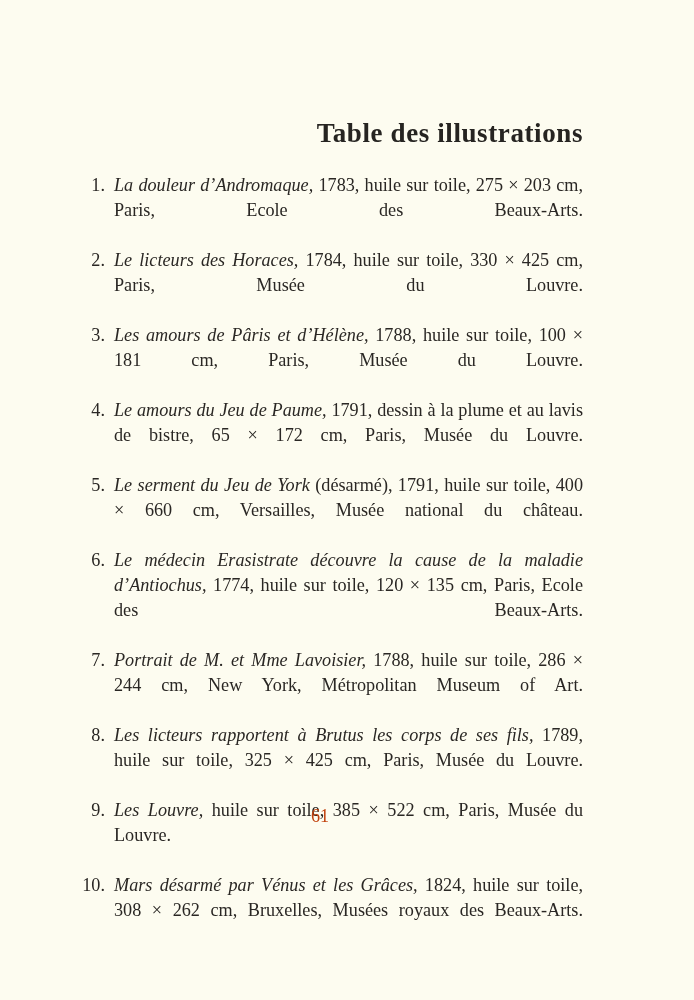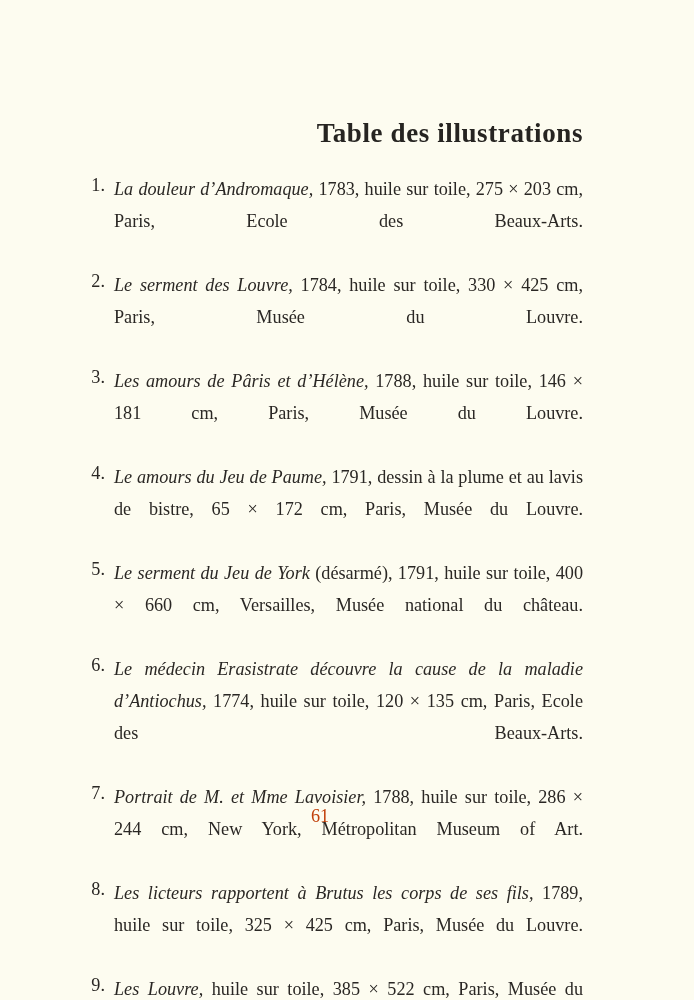--- a/index.html
+++ b/index.html
@@ -53,21 +53,21 @@
     font-size: 18.2px;
     line-height: 25.2px;
     color: #2a2724;
   }
   .entry-body {
     flex: 1 1 auto;
     text-align: justify;
     text-justify: inter-word;
     hyphens: none;
     font-size: 18.2px;
-    line-height: 32px;
+    line-height: 25px;
     color: #2a2724;
   }
   .entry-body::after {
     content: "";
     display: inline-block;
     width: 100%;
     height: 0;
   }
   .title-it {
     font-style: italic;
@@ -92,25 +92,25 @@
 
   <h1 class="page-title">Table des illustrations</h1>
 
   <div class="list-block">
       <div class="entry">
         <div class="entry-num">1.</div>
         <div class="entry-body"><span class="title-it">La douleur d’Andromaque,</span><span> 1783, huile sur toile, 275 × 203 cm, Paris, Ecole des Beaux-Arts.</span></div>
       </div>
       <div class="entry">
         <div class="entry-num">2.</div>
-        <div class="entry-body"><span class="title-it">Le serment des Louvre,</span><span> 1784, huile sur toile, 330 × 425 cm, Paris, Musée du Louvre.</span></div>
+        <div class="entry-body"><span class="title-it">Le licteurs des Horaces,</span><span> 1784, huile sur toile, 330 × 425 cm, Paris, Musée du Louvre.</span></div>
       </div>
       <div class="entry">
         <div class="entry-num">3.</div>
-        <div class="entry-body"><span class="title-it">Les amours de Pâris et d’Hélène,</span><span> 1788, huile sur toile, 146 × 181 cm, Paris, Musée du Louvre.</span></div>
+        <div class="entry-body"><span class="title-it">Les amours de Pâris et d’Hélène,</span><span> 1788, huile sur toile, 100 × 181 cm, Paris, Musée du Louvre.</span></div>
       </div>
       <div class="entry">
         <div class="entry-num">4.</div>
         <div class="entry-body"><span class="title-it">Le amours du Jeu de Paume,</span><span> 1791, dessin à la plume et au lavis de bistre, 65 × 172 cm, Paris, Musée du Louvre.</span></div>
       </div>
       <div class="entry">
         <div class="entry-num">5.</div>
         <div class="entry-body"><span class="title-it">Le serment du Jeu de York</span><span class="detail-ro"> (désarmé),</span><span> 1791, huile sur toile, 400 × 660 cm, Versailles, Musée national du château.</span></div>
       </div>
       <div class="entry">
@@ -122,17 +122,21 @@
         <div class="entry-body"><span class="title-it">Portrait de M. et Mme Lavoisier,</span><span> 1788, huile sur toile, 286 × 244 cm, New York, Métropolitan Museum of Art.</span></div>
       </div>
       <div class="entry">
         <div class="entry-num">8.</div>
         <div class="entry-body"><span class="title-it">Les licteurs rapportent à Brutus les corps de ses fils,</span><span> 1789, huile sur toile, 325 × 425 cm, Paris, Musée du Louvre.</span></div>
       </div>
       <div class="entry">
         <div class="entry-num">9.</div>
         <div class="entry-body"><span class="title-it">Les Louvre,</span><span> huile sur toile, 385 × 522 cm, Paris, Musée du Louvre.</span></div>
       </div>
+      <div class="entry">
+        <div class="entry-num">10.</div>
+        <div class="entry-body"><span class="title-it">Mars désarmé par Vénus et les Grâces,</span><span> 1824, huile sur toile, 308 × 262 cm, Bruxelles, Musées royaux des Beaux-Arts.</span></div>
+      </div>
     </div>
 
   <div class="page-number">61</div>
 
 </div>
 
 </body></html>

